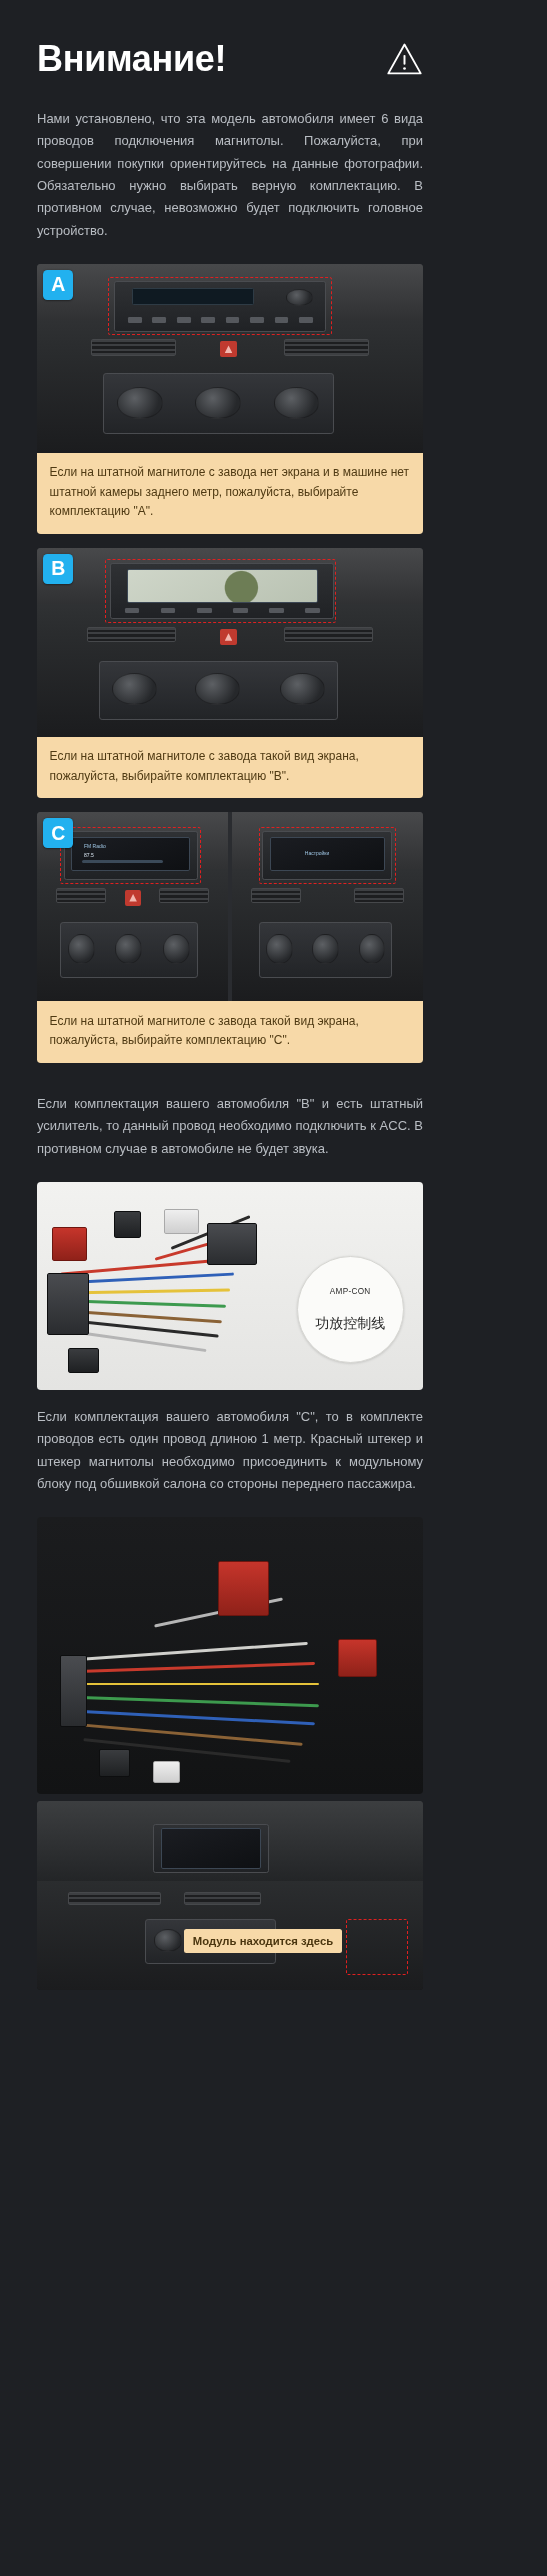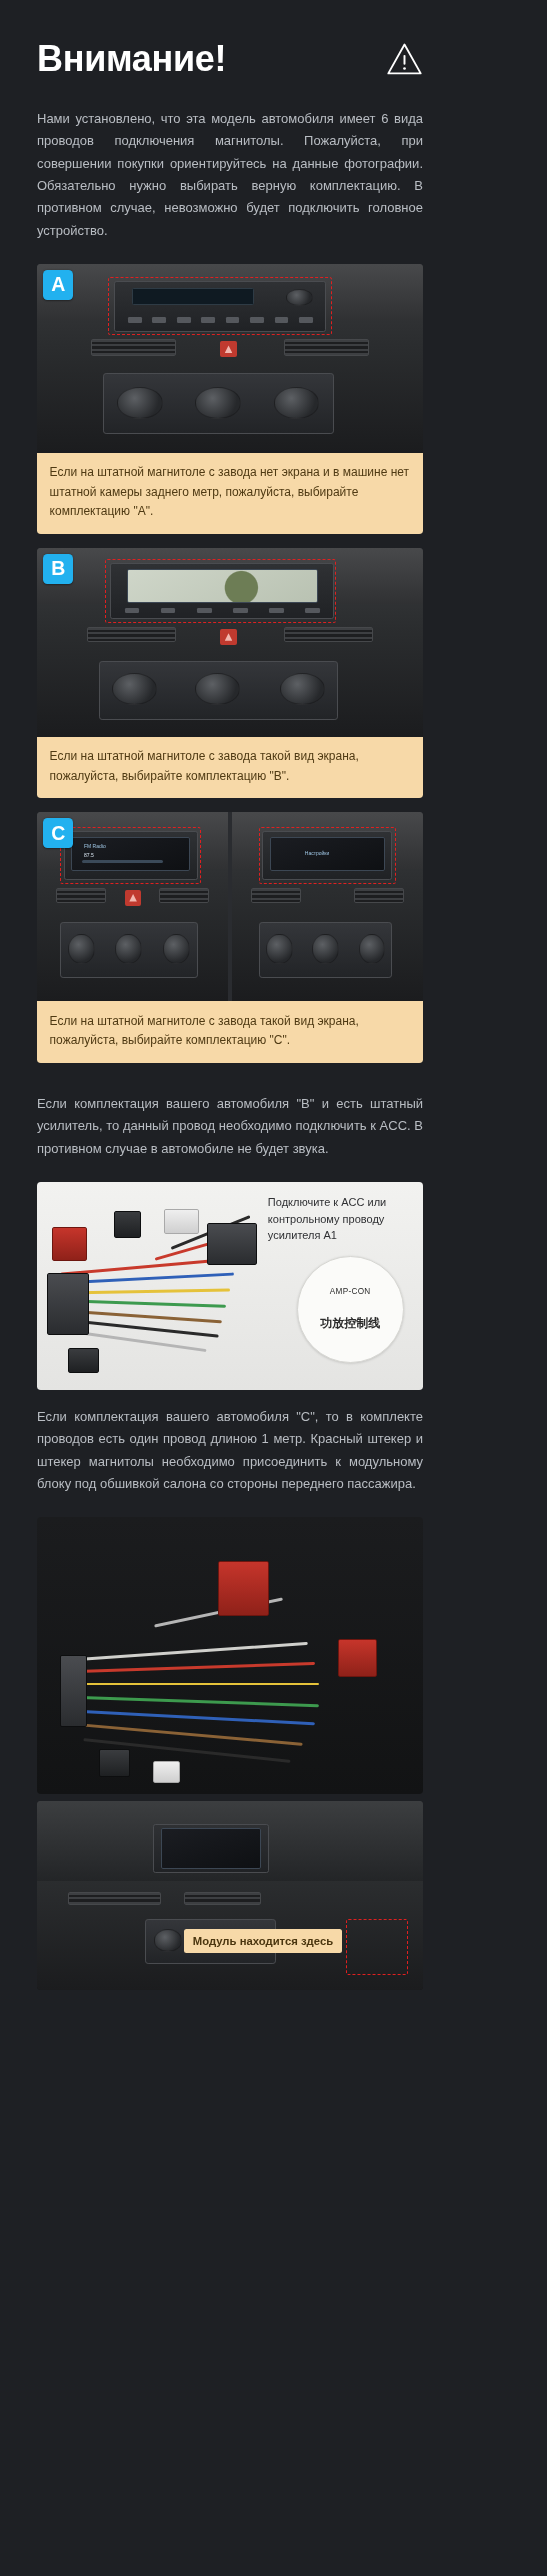--- a/index.html
+++ b/index.html
@@ -197,21 +197,21 @@
   .callout {
     position: absolute;
     background: #fbfbf9;
     border-radius: 50%;
     border: 0.6px solid #d6d6d2;
     display: flex; flex-direction: column;
     align-items: center; justify-content: center;
     box-shadow: 0 0.6px 2.5px rgba(0,0,0,.15);
   }
   .callout .cn { color:#2b2b2b; font-size: 8.2px; letter-spacing: 0.3px;}
-  .callout .cn2 { color:#2b2b2b; font-size: 12px; margin-top:19px;font-weight:bold;}
+  .callout .cn2 { color:#2b2b2b; font-size: 14px; margin-top:19px;}
   .acc-note {
     position: absolute;
     color: #2f3033;
     font-size: 11px;
     line-height: 1.5;
     text-align: left;
     font-weight: normal;
   }
   .module-label {
     position: absolute;
@@ -374,21 +374,20 @@
     <div class="plug box" style="left:2.5%;top:44%;width:11%;height:30%;"></div>
     <div class="plug" style="left:20%;top:14%;width:7%;height:13%;"></div>
     <div class="plug white" style="left:33%;top:13%;width:9%;height:12%;"></div>
     <div class="plug box" style="left:44%;top:20%;width:13%;height:20%;"></div>
     <div class="plug" style="left:8%;top:80%;width:8%;height:12%;"></div>
 
     <div class="callout" style="right:5%;top:36%;width:107px;height:107px;">
       <div class="cn">AMP-CON</div>
       <div class="cn2">功放控制线</div>
     </div>
-    <div class="acc-note" style="right:6%;top:6%;width:132px;">Подключите к ACC или контрольному проводу усилителя A1</div>
   </div>
 
   <div class="sep"></div>
 
   <div class="para">Если комплектация вашего автомобиля "C", то в комплекте проводов есть один провод длиною 1 метр. Красный штекер и штекер магнитолы необходимо присоединить к модульному блоку под обшивкой салона со стороны переднего пассажира.</div>
 
   <div class="harness-dark">
     <div class="wire" style="left:10%;top:48%;width:60%;background:#d0d0cc;transform:rotate(-4deg);"></div>
     <div class="wire" style="left:10%;top:54%;width:62%;background:#c83a2c;transform:rotate(-2deg);"></div>
     <div class="wire" style="left:9%;top:60%;width:64%;background:#e5c23a;"></div>

